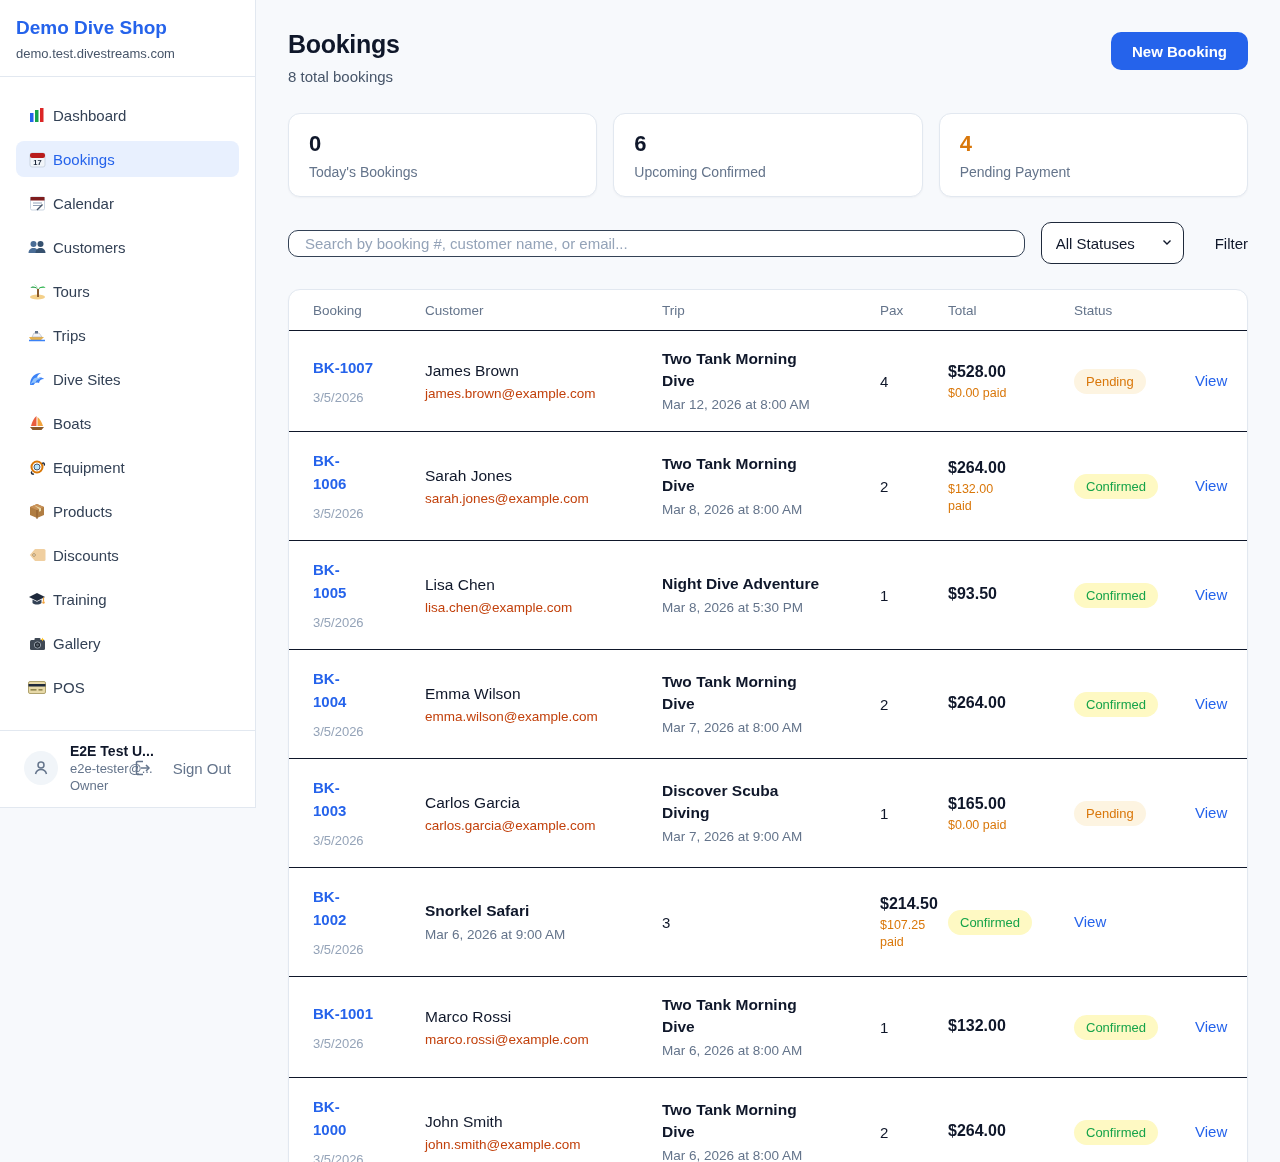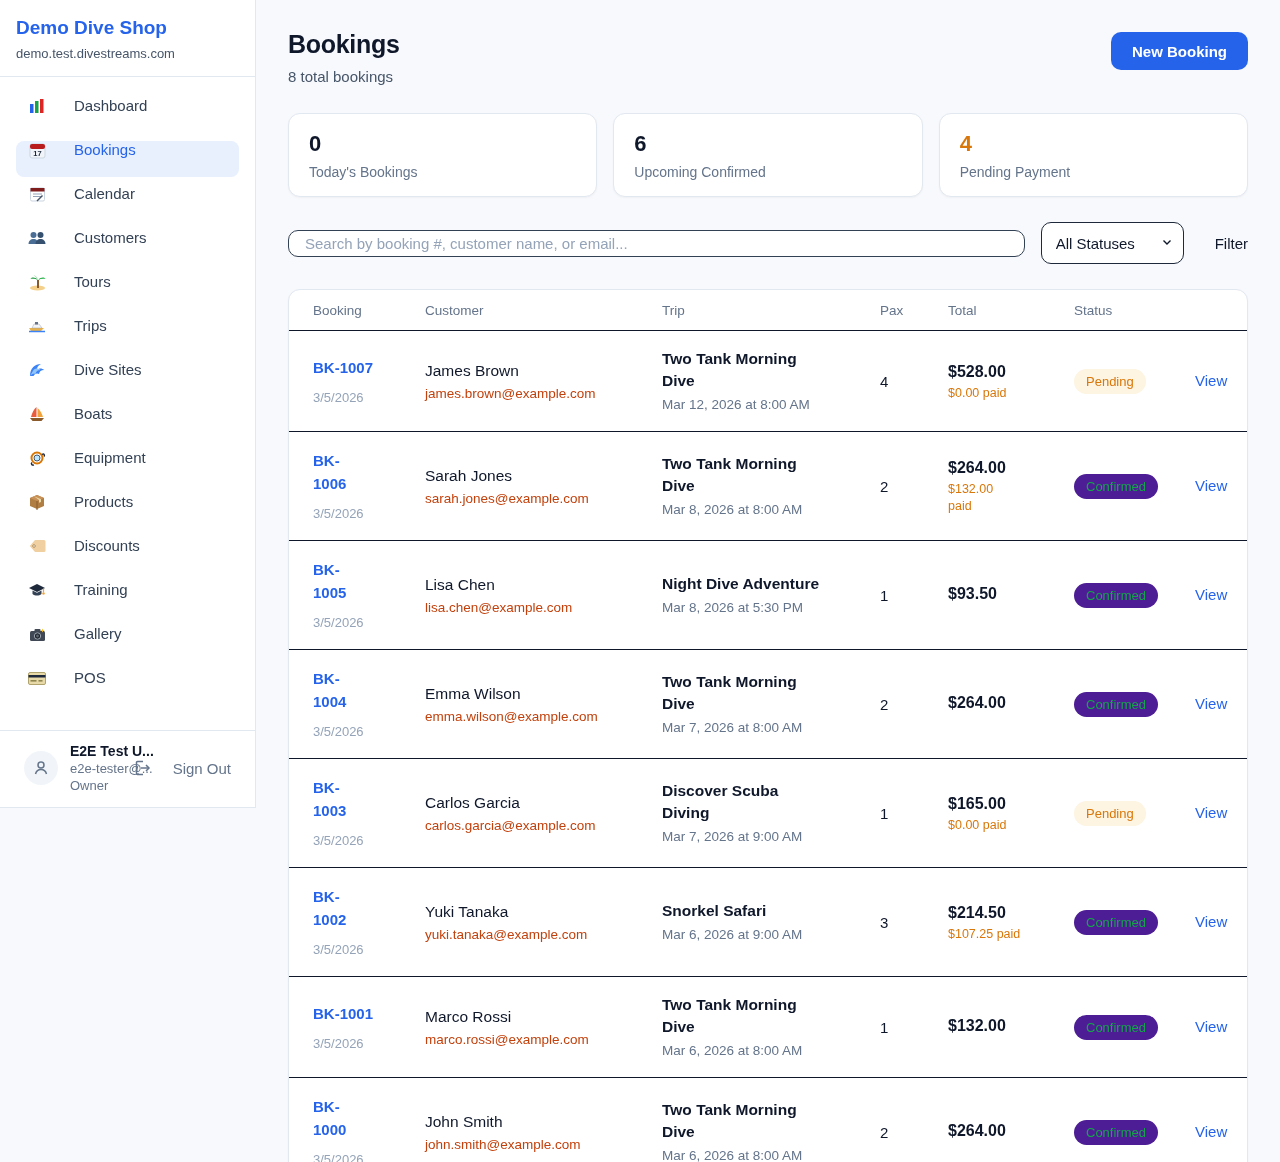--- a/index.html
+++ b/index.html
@@ -13,21 +13,21 @@
   .sidebar {
     position: fixed; left:0; top:0; width:256px; height:808px;
     background:#ffffff; border-right:1px solid #e2e8f0; border-bottom:1px solid #e2e8f0;
     display:flex; flex-direction:column;
   }
   .sidebar-header { padding:17px 16px 15px; border-bottom:1px solid #e2e8f0; }
   .shop-name { color:#2563eb; font-size:19px; font-weight:bold; }
   .shop-domain { font-size:13px; color:#475569; margin-top:7px; }
   .nav { padding:20px 16px 0; flex:1; }
   .nav-item {
-    display:flex; gap:28px;
+    display:flex; align-items:center; gap:7px;
     height:36px; padding:0 12px; margin-bottom:8px;
     border-radius:8px; font-size:15px; color:#334155; cursor:pointer;
   }
   .nav-item.active { background:#e8f0fe; color:#2563eb; font-weight:500; }
   .nav-icon { width:18px; height:18px; flex:0 0 18px; display:flex; align-items:center; justify-content:center; }
   .sidebar-footer {
     border-top:1px solid #e2e8f0; padding:12px 24px 14px;
     display:flex; align-items:center; gap:12px;
   }
   .avatar {
@@ -104,21 +104,21 @@
   .trip-name { font-size:15.5px; font-weight:bold; white-space:pre-line; line-height:22px; }
   .trip-date { font-size:13.5px; color:#64748b; margin-top:3px; line-height:19px; }
   .pax { font-size:15px; }
   .total { font-size:16px; font-weight:bold; line-height:21px; }
   .paid { font-size:12.5px; color:#d9770a; margin-top:3px; white-space:pre-line; line-height:17px; }
   .badge {
     display:inline-block; padding:5px 12px; border-radius:999px;
     font-size:13px; font-weight:500;
   }
   .badge[data-status="pending"] { background:#fdf4e1; color:#d9770a; }
-  .badge[data-status="confirmed"] { background:#4c1d95; color:#16a34a; }
+  .badge[data-status="confirmed"] { background:#fef9c3; color:#16a34a; }
   .view-link { color:#2563eb; font-size:15px; font-weight:500; text-decoration:none; cursor:pointer; }
 </style>
 </head>
 <body>
 
 <aside class="sidebar">
   <div class="sidebar-header">
     <div class="shop-name">Demo Dive Shop</div>
     <div class="shop-domain">demo.test.divestreams.com</div>
   </div>
@@ -485,24 +485,20 @@
       </div>
     </div>
 
     <div class="tgrid trow">
       <div class="cell">
         <a class="bk-id">BK-
 1002</a>
         <div class="bk-date">3/5/2026</div>
       </div>
       <div class="cell">
-        <div class="cust-name">Yuki Tanaka</div>
-        <div class="cust-email">yuki.tanaka@example.com</div>
-      </div>
-      <div class="cell">
         <div class="trip-name">Snorkel Safari</div>
         <div class="trip-date">Mar 6, 2026 at 9:00 AM</div>
       </div>
       <div class="cell pax">3</div>
       <div class="cell">
         <div class="total">$214.50</div>
         <div class="paid">$107.25 paid</div>
       </div>
       <div class="cell">
         <span class="badge" data-status="confirmed">Confirmed</span>

